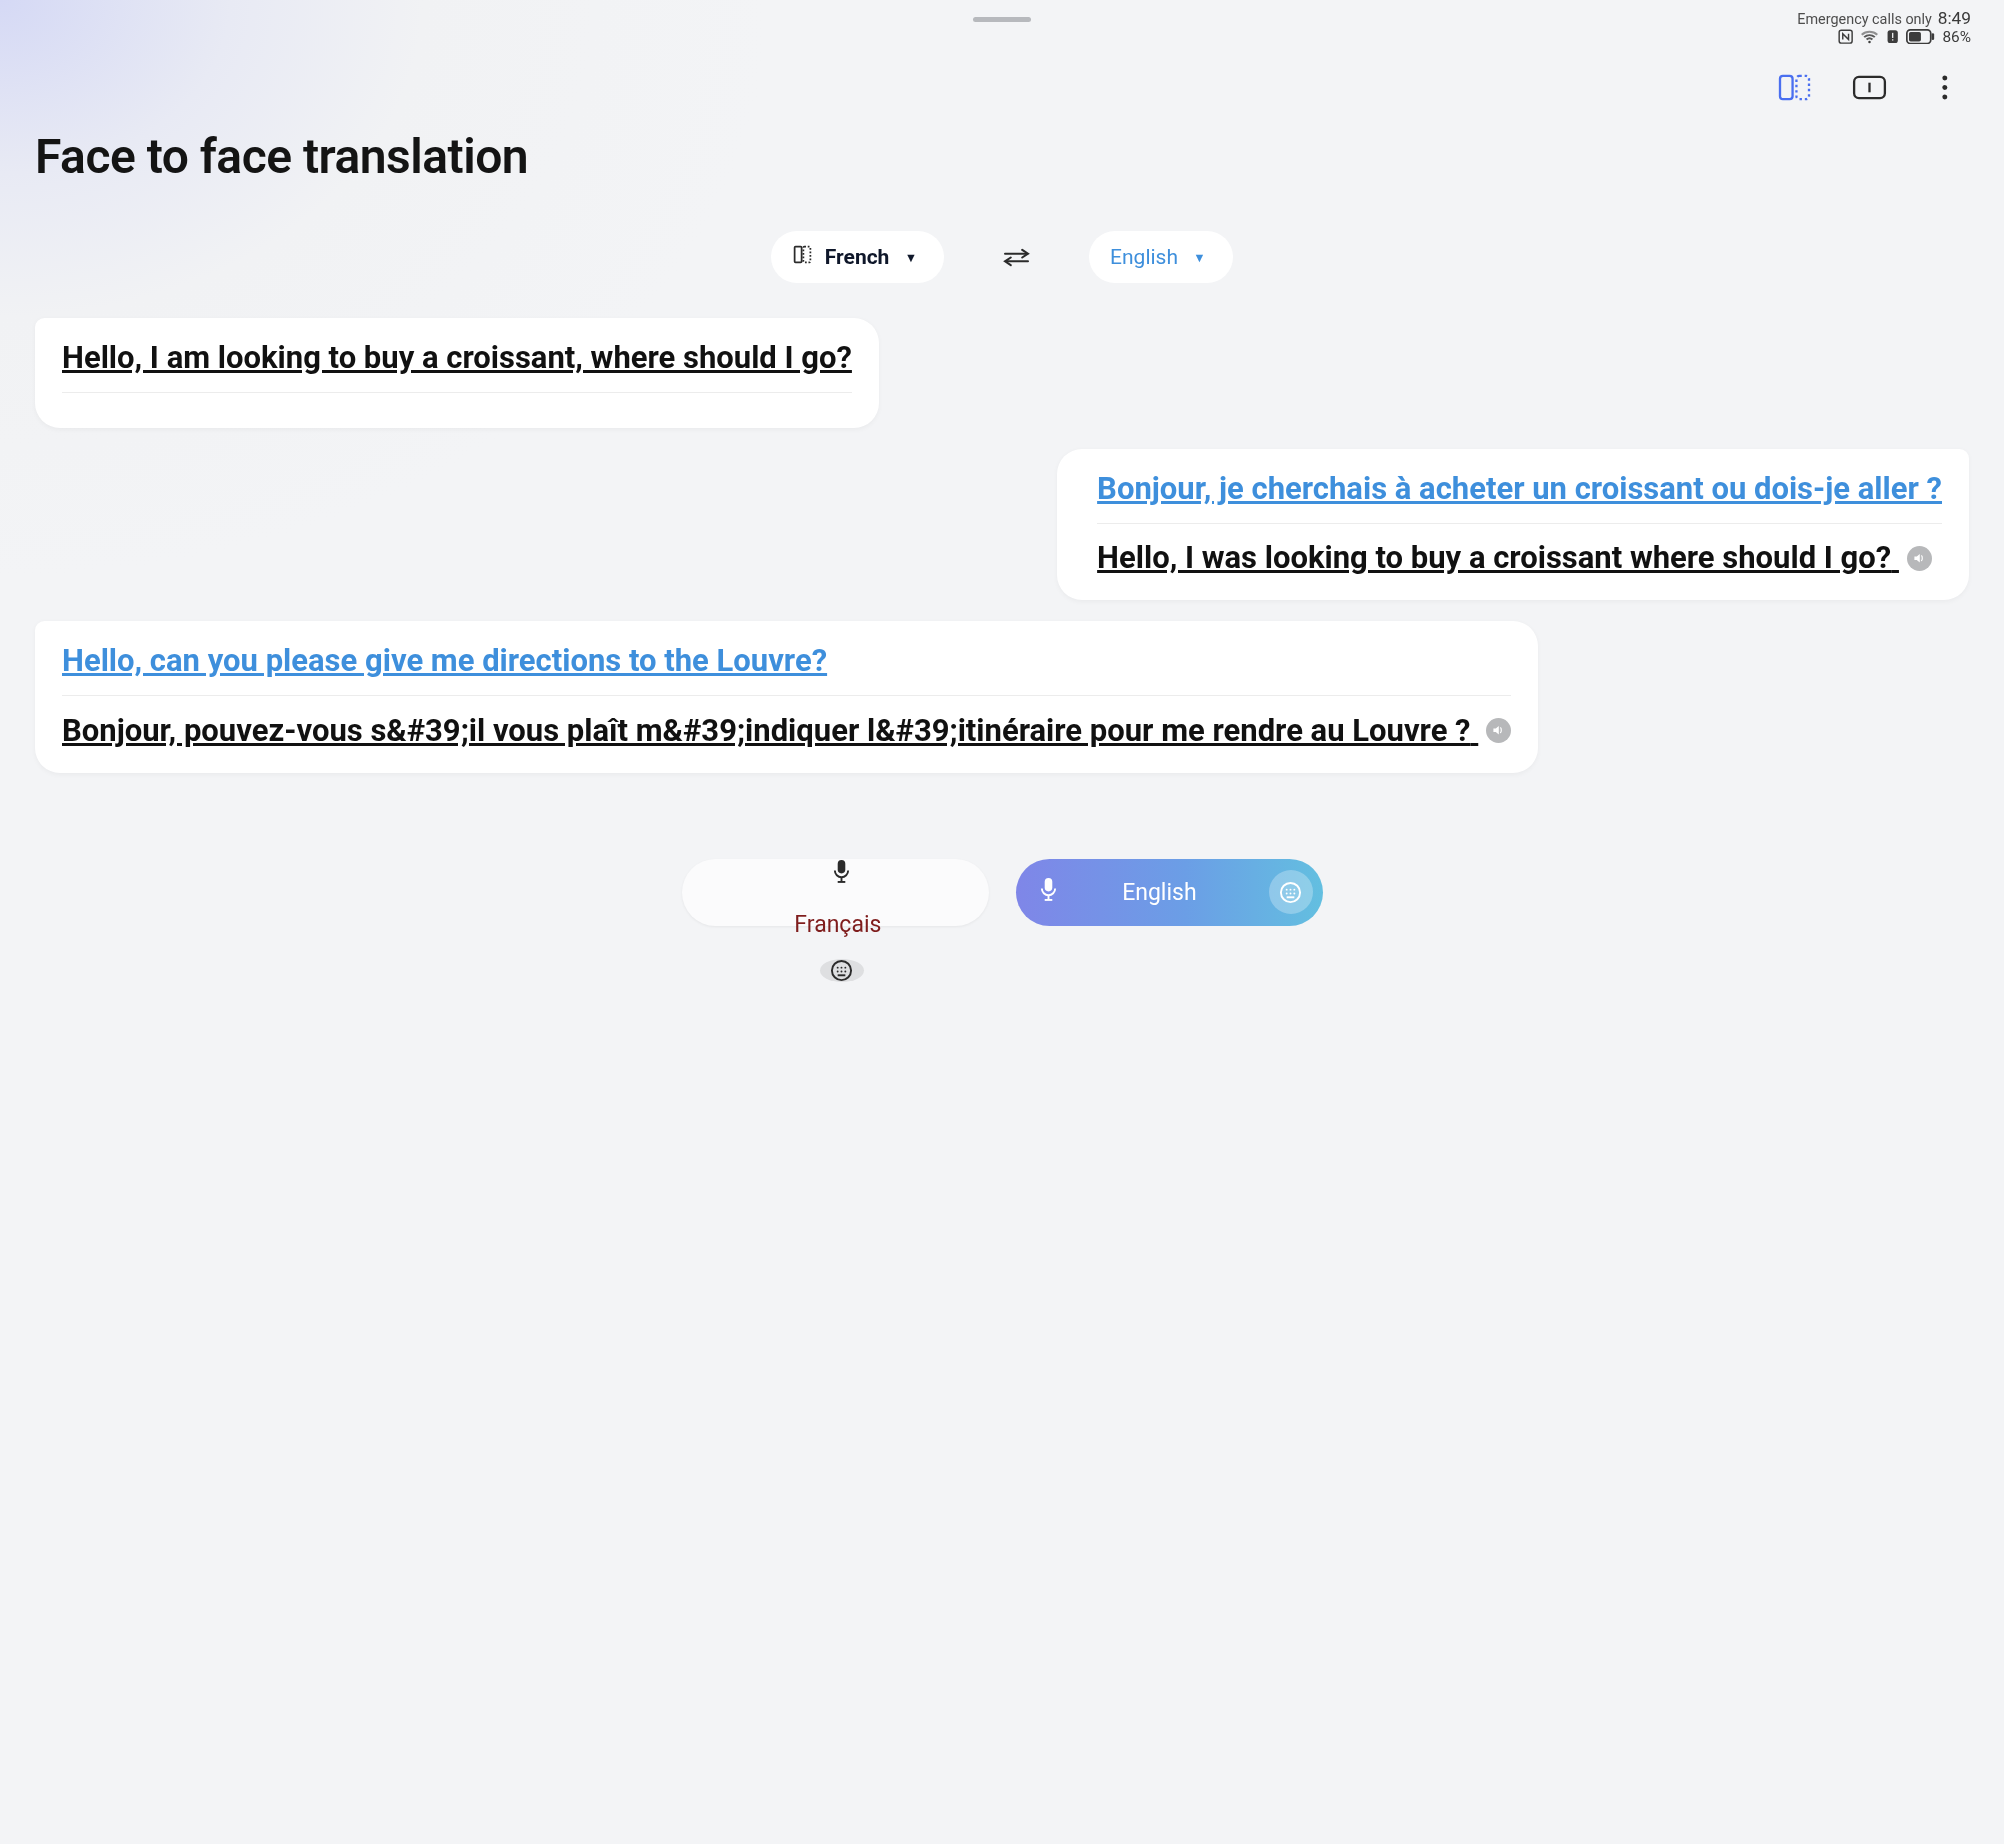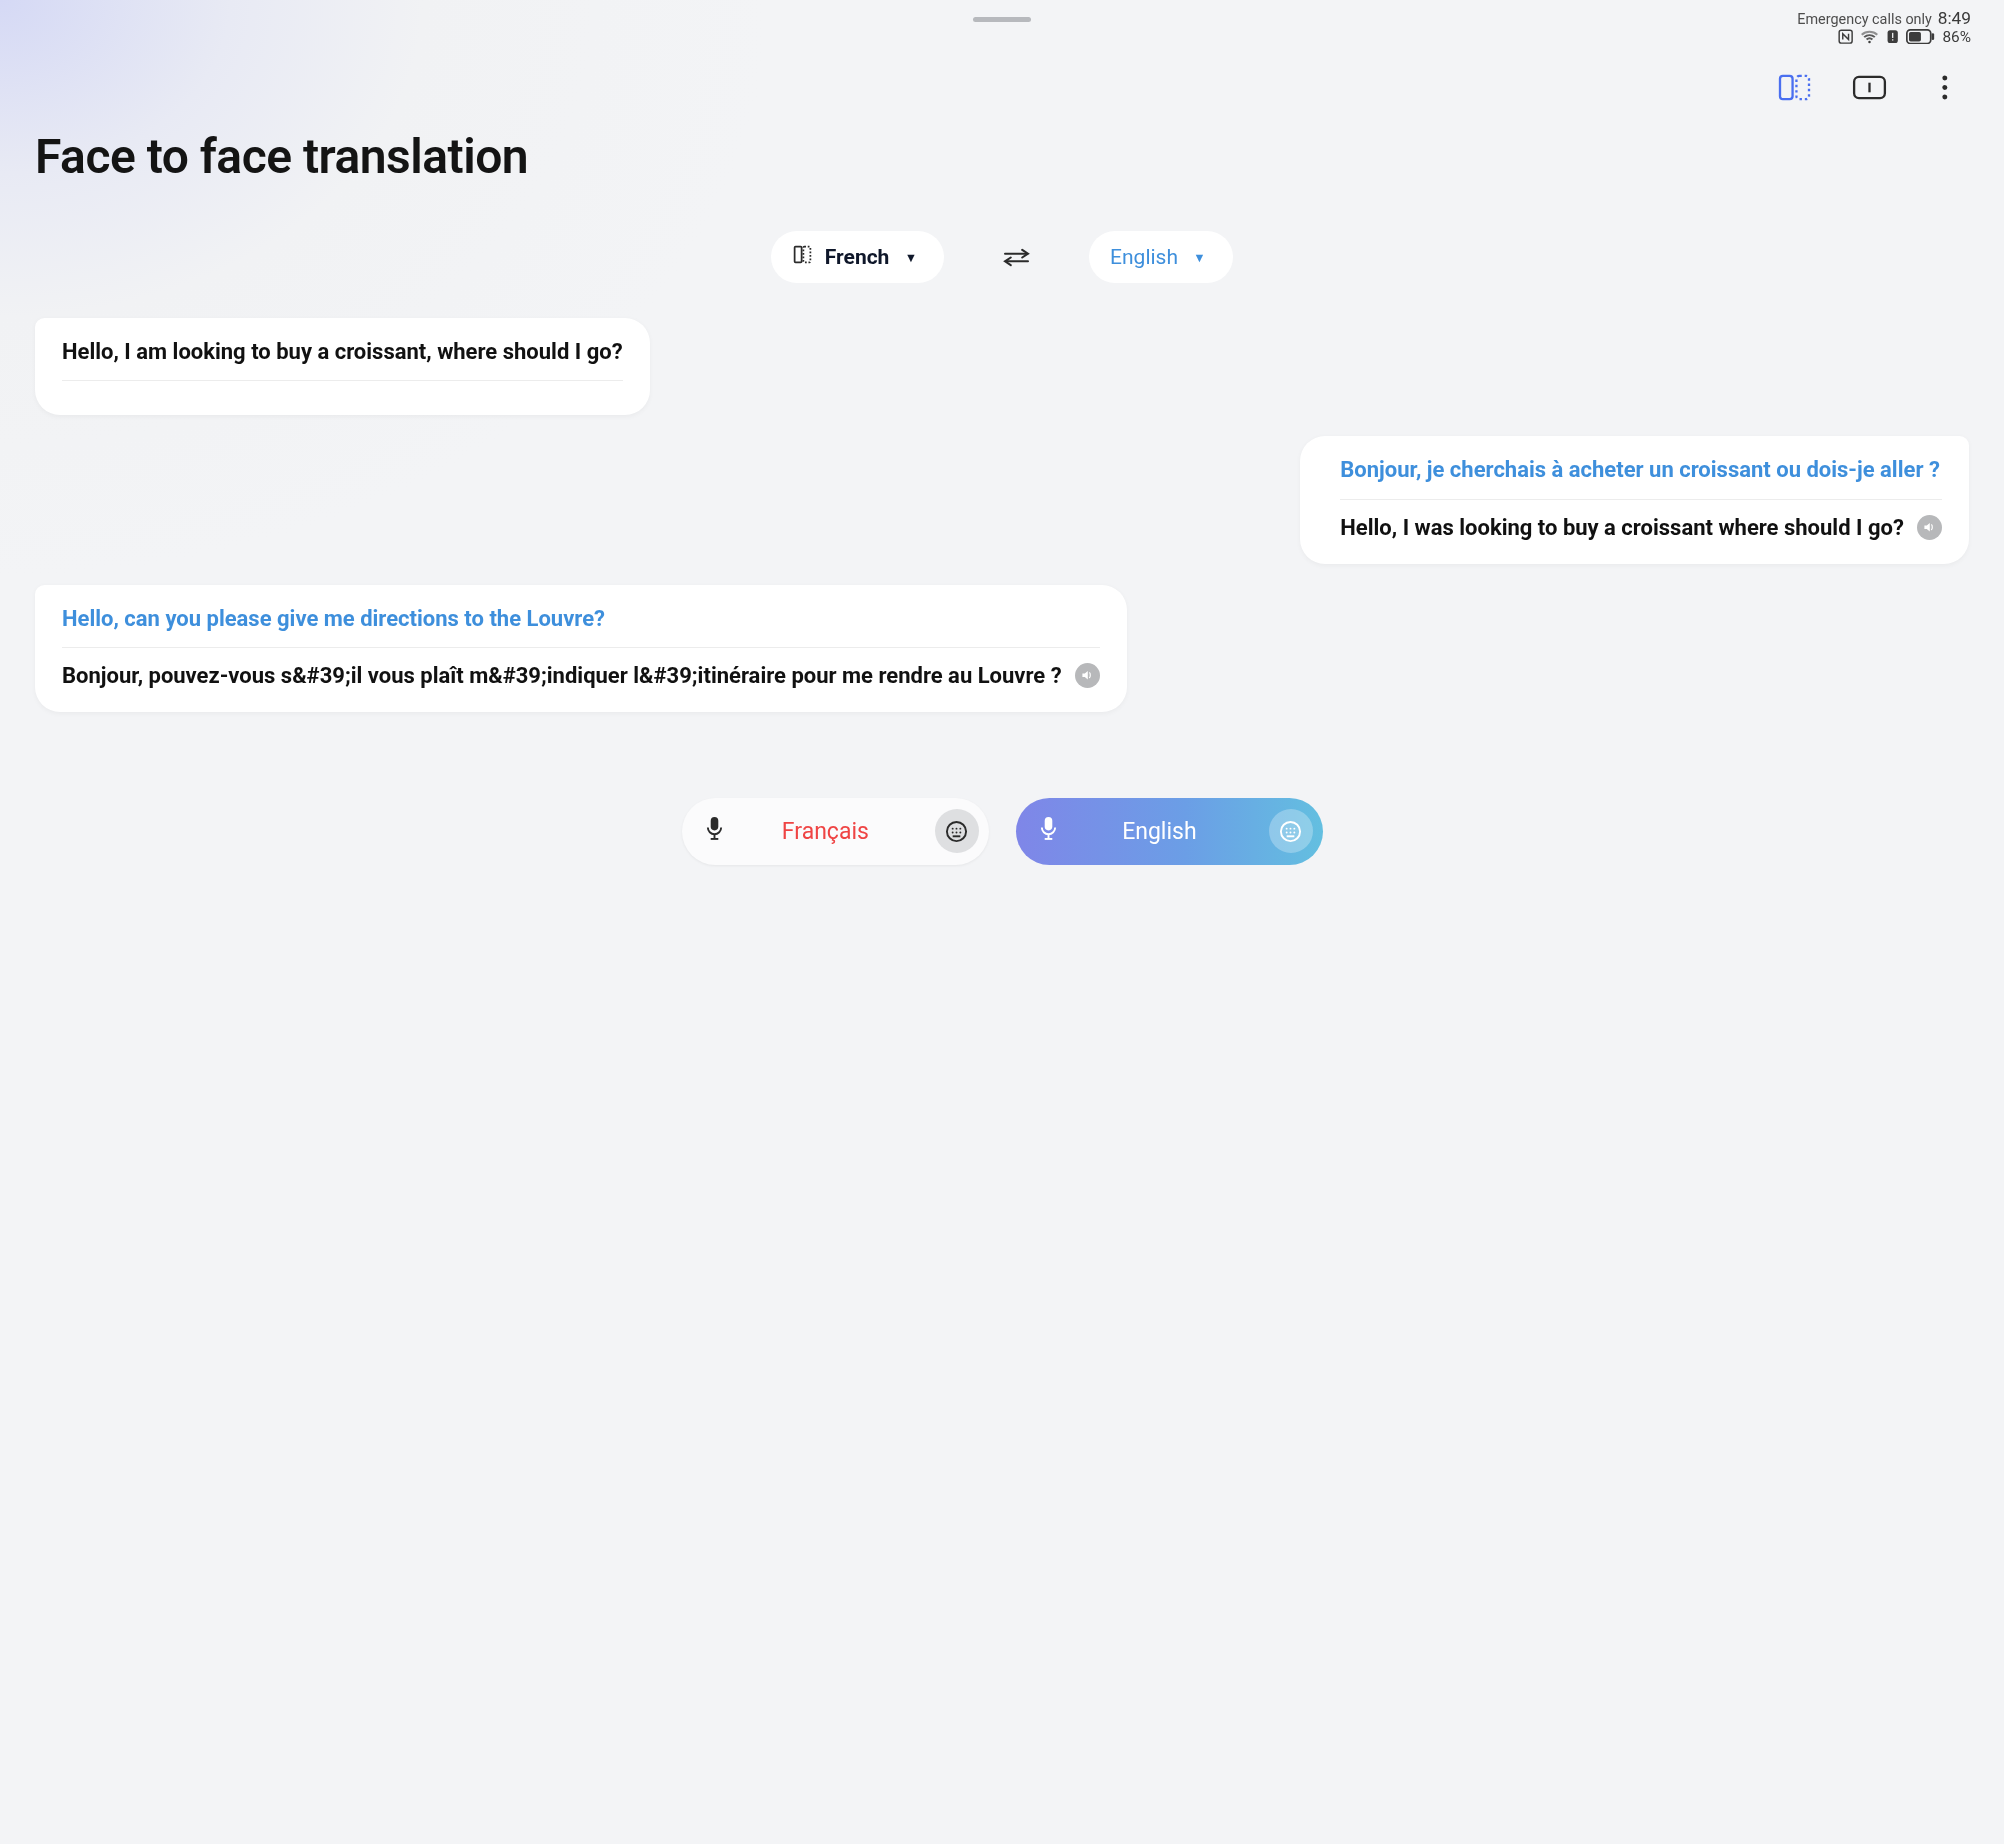--- a/index.html
+++ b/index.html
@@ -76,21 +76,21 @@
   .conversation { margin-top: 35px; padding: 0 35px; display:flex; flex-direction:column; gap:21px; }
   .bubble {
     background:#fff;
     border-radius: 25px;
     padding: 19px 27px 21px 27px;
     max-width: 92%;
     box-shadow: 0 1.9px 5.8px rgba(0,0,0,0.04);
   }
   .bubble.left  { align-self:flex-start; border-top-left-radius:9.6px; }
   .bubble.right { align-self:flex-end;   border-top-right-radius:9.6px; padding-left:40px;}
-  .bubble .line { font-size: 22px; font-weight: 700; line-height:1.35; }
+  .bubble .line { font-size: 31px; font-weight: 700; line-height:1.35;text-decoration:underline; }
   .bubble .divider { height:1px; background:#ececec; margin:13.4px 0; }
   .bubble .black { color:#111; }
   .bubble .blue  { color:#3e8fdc; }
   .speak-badge {
     display:inline-flex; align-items:center; justify-content:center;
     width:25px; height:25px; border-radius:50%;
     vertical-align:middle; margin-left:7.7px;
     position:relative; top:-1.9px;
   }
   .speak-badge.blue-bg { background:#4f97df; }
@@ -113,22 +113,23 @@
     font-size: 23px;
     min-width: 307px;
     cursor:pointer;
   }
   .input-pill .label { flex:1; text-align:center; padding-right:7.7px;}
   .input-pill .round {
     width:44px; height:44px; border-radius:50%;
     display:flex; align-items:center; justify-content:center;
   }
   .input-pill.fr {
-    background:#fbfbfc; color:#ef4444;
+    background:#fbfbfc; color:#7f1d1d;
     box-shadow: 0 1px 2.9px rgba(0,0,0,0.06);
+    flex-direction: column;
   }
   .input-pill.fr .round.kb { background:#dedfe1; }
   .input-pill.en {
     background: linear-gradient(90deg, #7f86e8 0%, #6b9ee6 55%, #63bfe0 100%);
     color:#fff;
   }
   .input-pill.en .round.kb { background: rgba(255,255,255,0.28); }
 
 </style>
 </head>

